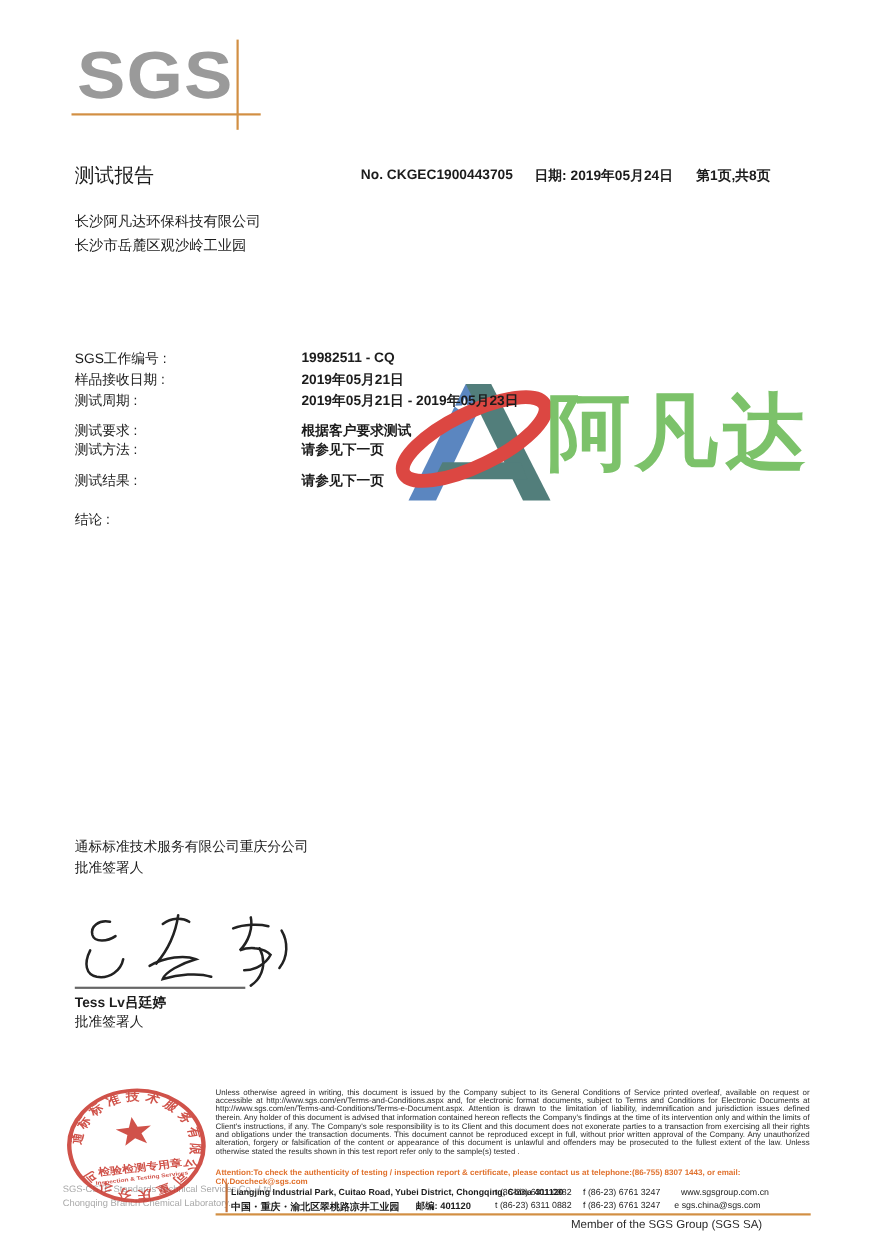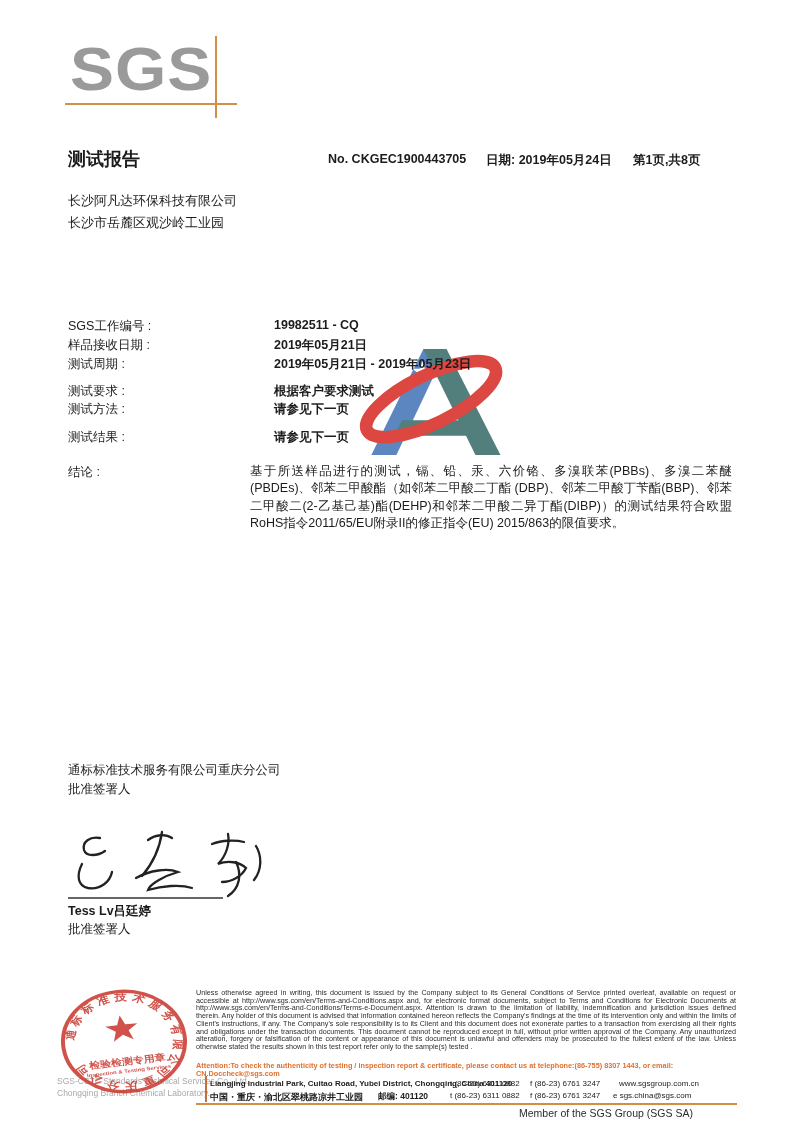--- a/index.html
+++ b/index.html
@@ -9,21 +9,21 @@
     font-family:"Liberation Sans","DejaVu Sans",sans-serif;
     color:#1c1c1c;
   }
   .abs{position:absolute;}
   .z{z-index:2;}
   
   .sgs-logo{left:70px;top:38px;font-size:66px;font-weight:bold;color:#9a9a9a;line-height:1;letter-spacing:1px;transform:scaleY(.92);transform-origin:top left;}
   .logo-hline{left:65px;top:103px;width:172px;height:2px;background:#d28f43;}
   .logo-vline{left:215px;top:36px;width:2px;height:82px;background:#d28f43;}
   
-  .doc-title{left:68px;top:147px;font-size:18px;font-weight:bold;}
+  .doc-title{left:68px;top:147px;font-size:18px;font-weight:normal;}
   .report-no{left:280px;top:152px;font-size:12.5px;font-weight:600;margin-left:48px;}
   .doc-date{left:486px;top:152px;font-size:12.5px;font-weight:600;}
   .page-info{left:633px;top:152px;font-size:12.5px;font-weight:600;}
   .client-name{left:68px;top:192px;font-size:13px;}
   .client-addr{left:68px;top:214px;font-size:13px;}
   .sample-intro{left:68px;top:296px;font-size:12.5px;}
   
   .row-label{left:68px;font-size:12.5px;}
   .row-value{left:250px;font-size:12.5px;font-weight:600;margin-left:24px;}
   .conclusion{left:250px;top:463px;width:482px;font-size:12.5px;font-weight:normal;line-height:17.3px;text-align:justify;}
@@ -58,20 +58,21 @@
 
 <div class="page">
 
   <svg class="abs wm-mark" width="148" height="106" viewBox="0 0 150 110" style="overflow:visible">
     <polygon points="64,0 88,0 36,110 10,110" fill="#5b86c0"></polygon>
     <polygon points="64,0 88,0 144,110 118,110" fill="#527e7b"></polygon>
     <polygon points="42,74 116,74 122,90 34,90" fill="#527e7b"></polygon>
     <polygon points="63,13 65.59,20.44 73.46,20.6 67.18,25.36 69.47,32.9 63,28.4 56.53,32.9 58.82,25.36 52.54,20.6 60.41,20.44" fill="#ffffff"></polygon>
     <ellipse cx="72" cy="52" rx="74" ry="25" transform="rotate(-26 72 52)" fill="none" stroke="#dc4742" stroke-width="13"></ellipse>
   </svg>
+  <div class="abs wm-text" style="color:#7cc26a">阿凡达</div>
 
   <div class="abs sgs-logo z">SGS</div>
   <div class="abs logo-hline z"></div>
   <div class="abs logo-vline z"></div>
 
   <div class="abs doc-title z">测试报告</div>
   <div class="abs report-no z">No. CKGEC1900443705</div>
   <div class="abs doc-date z">日期: 2019年05月24日</div>
   <div class="abs page-info z">第1页,共8页</div>
 
@@ -85,21 +86,20 @@
   <div class="abs row-value z" style="top:337px">2019年05月21日</div>
   <div class="abs row-label z" style="top:356px">测试周期 :</div>
   <div class="abs row-value z" style="top:356px">2019年05月21日 - 2019年05月23日</div>
   <div class="abs row-label z" style="top:383px">测试要求 :</div>
   <div class="abs row-value z" style="top:383px">根据客户要求测试</div>
   <div class="abs row-label z" style="top:401px">测试方法 :</div>
   <div class="abs row-value z" style="top:401px">请参见下一页</div>
   <div class="abs row-label z" style="top:429px">测试结果 :</div>
   <div class="abs row-value z" style="top:429px">请参见下一页</div>
   <div class="abs row-label z" style="top:464px">结论 :</div>
-  <div class="abs conclusion z">基于所送样品进行的测试，镉、铅、汞、六价铬、多溴联苯(PBBs)、多溴二苯醚(PBDEs)、邻苯二甲酸酯（如邻苯二甲酸二丁酯 (DBP)、邻苯二甲酸丁苄酯(BBP)、邻苯二甲酸二(2-乙基己基)酯(DEHP)和邻苯二甲酸二异丁酯(DIBP)）的测试结果符合欧盟RoHS指令2011/65/EU附录II的修正指令(EU) 2015/863的限值要求。</div>
 
   <div class="abs sig-company z">通标标准技术服务有限公司重庆分公司</div>
   <div class="abs sig-label z">批准签署人</div>
   <svg class="abs sig-svg z" width="200" height="72" viewBox="0 0 200 72">
     <g fill="none" stroke="#222222" stroke-width="2.3" stroke-linecap="round">
       <path d="M30,12 C20,10 12,16 14,24 C16,31 28,30 35,25"></path>
       <path d="M12,38 C6,50 8,60 18,62 C30,64 40,56 42,46"></path>
       <path d="M78,14 C86,8 96,8 102,12"></path>
       <path d="M92,6 C90,20 84,36 72,50"></path>
       <path d="M66,52 C80,44 98,42 108,46 C94,50 80,58 78,64 C92,60 110,58 122,62"></path>

